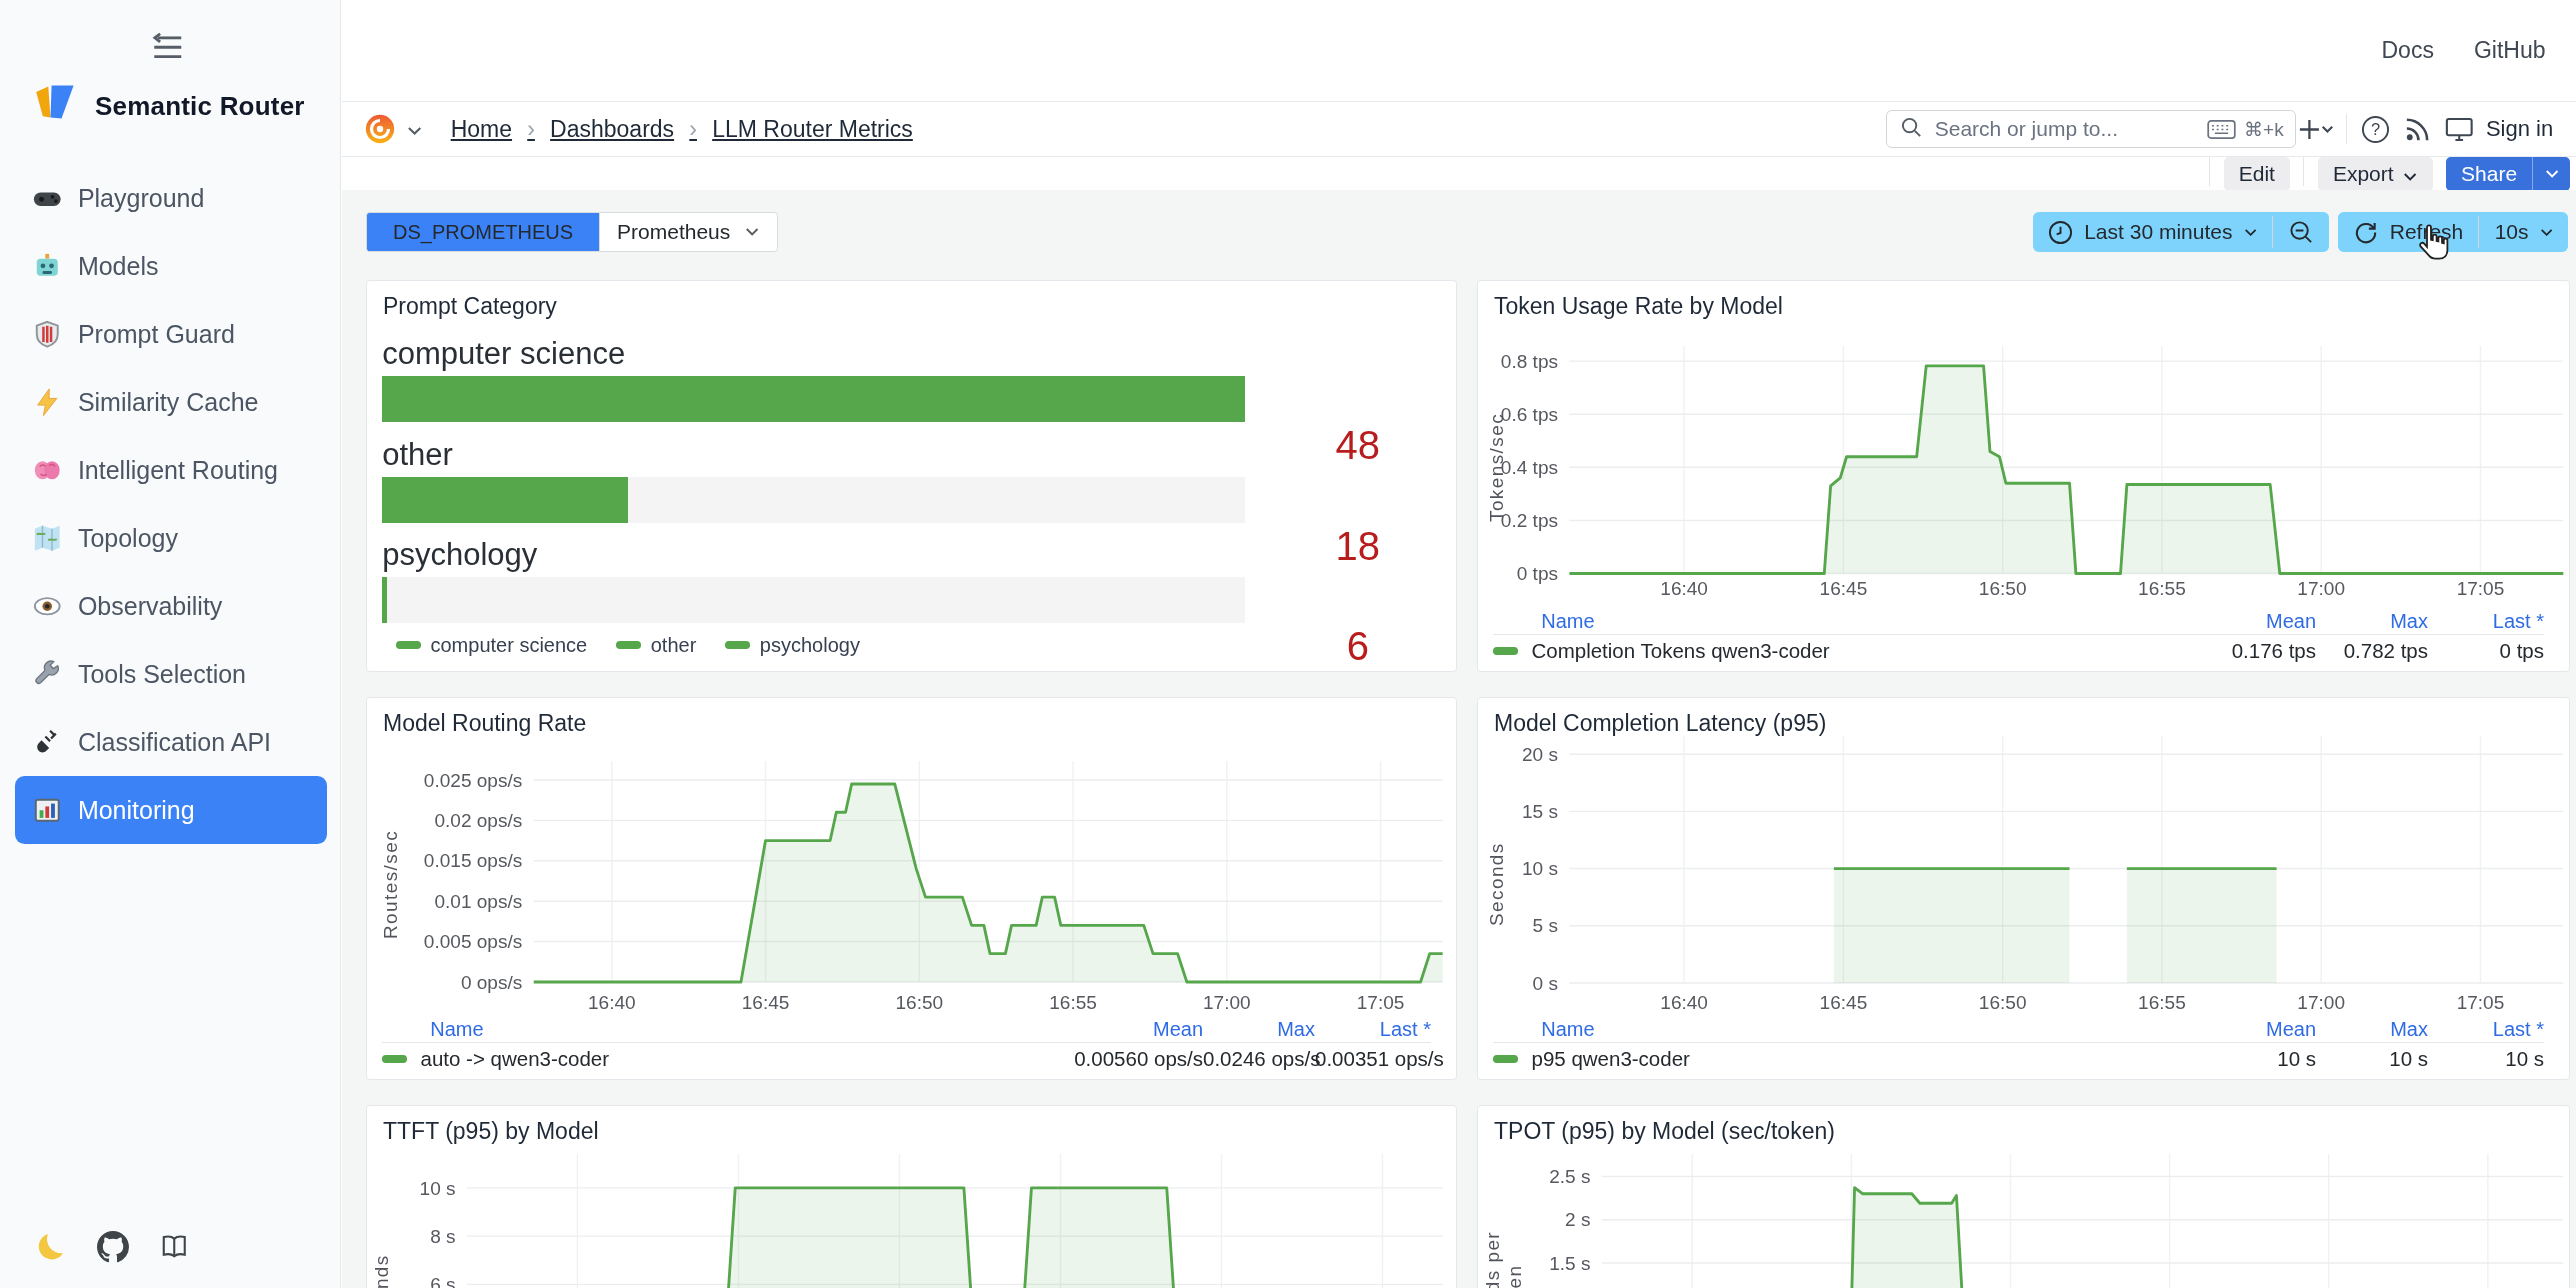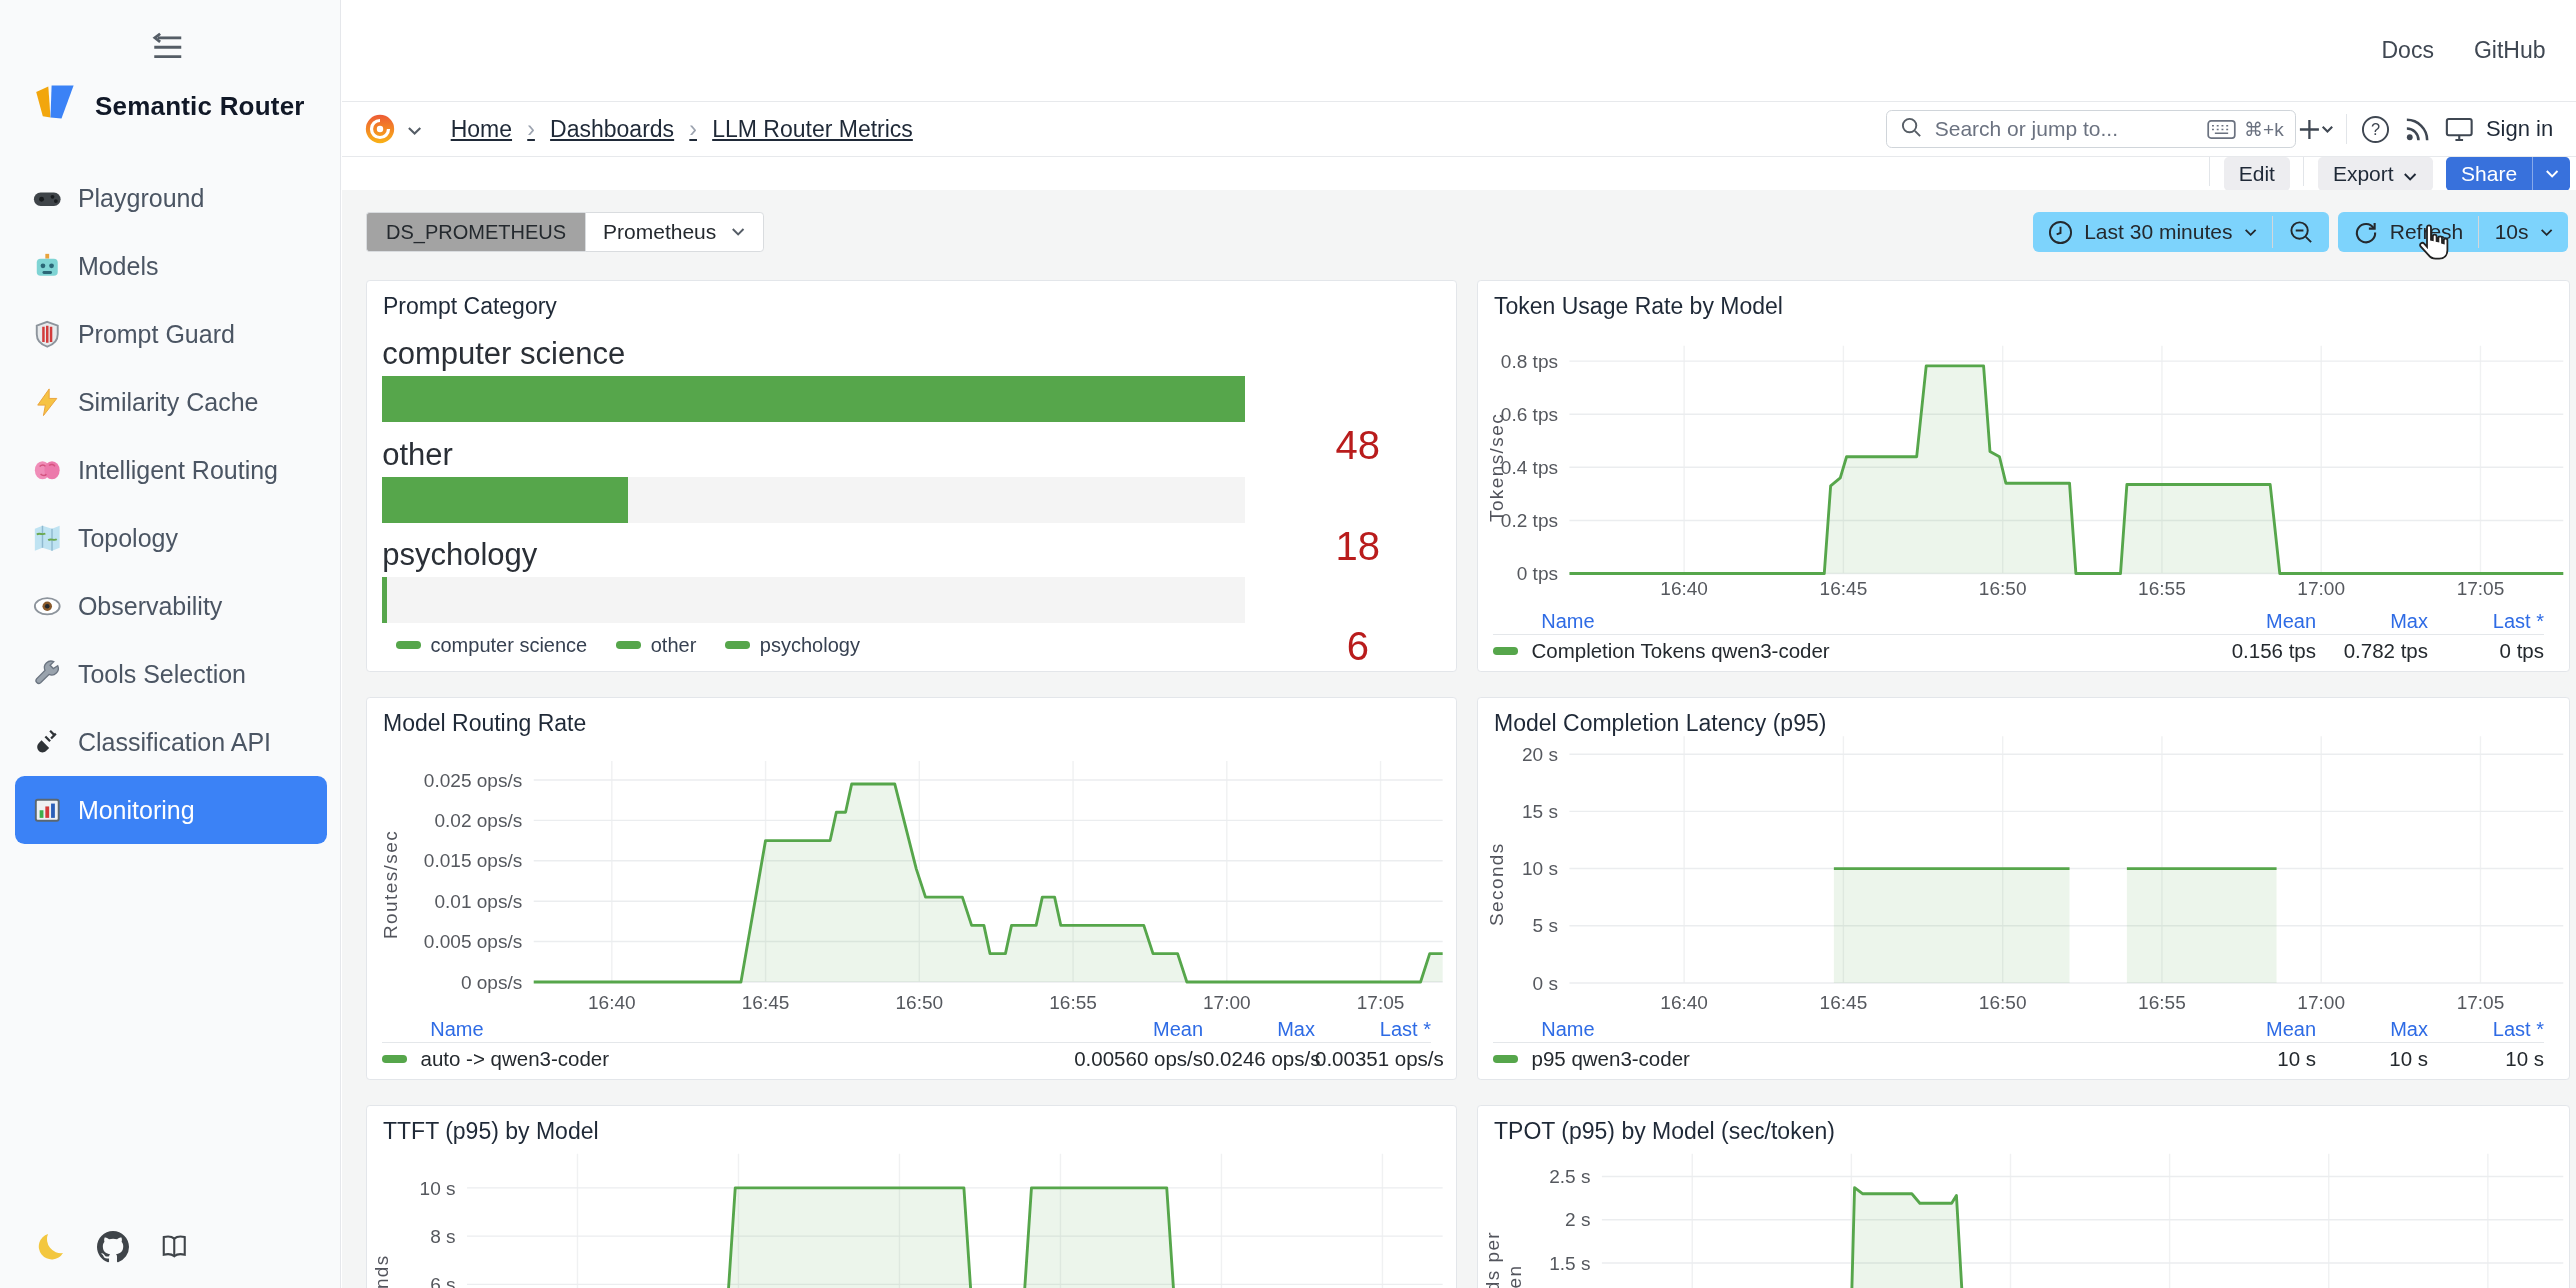--- a/index.html
+++ b/index.html
@@ -41,21 +41,21 @@
   .btn .chev { margin-left:9.5px; }
   .share-grp { display:flex; margin-left:13.3px; }
   .btn-share { background:#3871dc; color:#fff; font-weight:500; border-radius:4.8px 0 0 4.8px; }
   .btn-share-caret { width:38px; height:34px; background:#3871dc; border-left:1px solid rgba(255,255,255,.4); border-radius:0 4.8px 4.8px 0; display:flex; align-items:center; justify-content:center; cursor:pointer; }
   .adiv { width:1px; height:29px; background:#e2e5e9; margin:0 13.3px; }
 
   
   .canvas { position:absolute; top:190px; left:0; width:2234px; height:1098px; background:#f4f5f5; padding:22px 7.6px 0 24px; overflow:hidden; }
   .dash-toolbar { display:flex; justify-content:space-between; align-items:center; height:40px; margin-bottom:28px; }
   .ds-group { display:flex; }
-  .ds-label { height:40px; display:flex; align-items:center; padding:0 19px; background:#a3a3a3; border:1px solid #d9dcdf; border-right:none; border-radius:3.8px 0 0 3.8px; font-size:20px; font-weight:500; color:#24292e; }
+  .ds-label { height:40px; display:flex; align-items:center; padding:0 26px; background:#3b82f6; border:1px solid #d9dcdf; border-right:none; border-radius:3.8px 0 0 3.8px; font-size:20px; font-weight:500; color:#24292e; }
   .ds-select { height:40px; display:flex; align-items:center; gap:15.2px; padding:0 17px; background:#fff; border:1px solid #d9dcdf; border-radius:0 3.8px 3.8px 0; font-size:21px; color:#24292e; cursor:pointer; }
   .time-controls { display:flex; gap:9.5px; }
   .tc-group { display:flex; background:#7dd3fc; border-radius:5.7px; overflow:hidden; }
   .tc-btn { height:40px; display:flex; align-items:center; gap:11.4px; padding:0 15.2px; font-size:21px; font-weight:500; color:#24292e; cursor:pointer; }
   .tc-sep { width:1px; background:#d4d7da; margin:3.8px 0; }
 
   .grid { display:grid; grid-template-columns:1091px 1093px; grid-template-rows:392px 383px 381px; gap:25px 20px; }
   .panel { background:#fff; border:1px solid #e3e6ea; border-radius:3.8px; position:relative; overflow:hidden; }
   .p-title { position:absolute; top:12.4px; left:16px; font-size:23px; font-weight:500; color:#1f2937; z-index:2; cursor:pointer; }
   .chart-wrap { position:absolute; inset:0; }
@@ -439,21 +439,21 @@
             <span class="lg-name">Name</span>
             <span class="lg-col">Mean</span>
             <span class="lg-col c2">Max</span>
             <span class="lg-col c3">Last *</span>
           </div>
           <div class="lg-row">
             <span class="lg-name">
                 <span class="dash"></span>
                 <span>Completion Tokens qwen3-coder</span>
               </span>
-            <span class="lg-col">0.156 tps</span>
+            <span class="lg-col">0.176 tps</span>
             <span class="lg-col c2">0.782 tps</span>
             <span class="lg-col c3">0 tps</span>
           </div>
         </div>
       </div>
 
       <div class="panel">
         <div class="p-title">Model Routing Rate</div>
         <div class="y-title" style="left:13.3px; top:91px; height:191px;">Routes/sec</div>
         <div class="chart-wrap"><svg width="1089" height="324" viewBox="0 0 1143 340">

